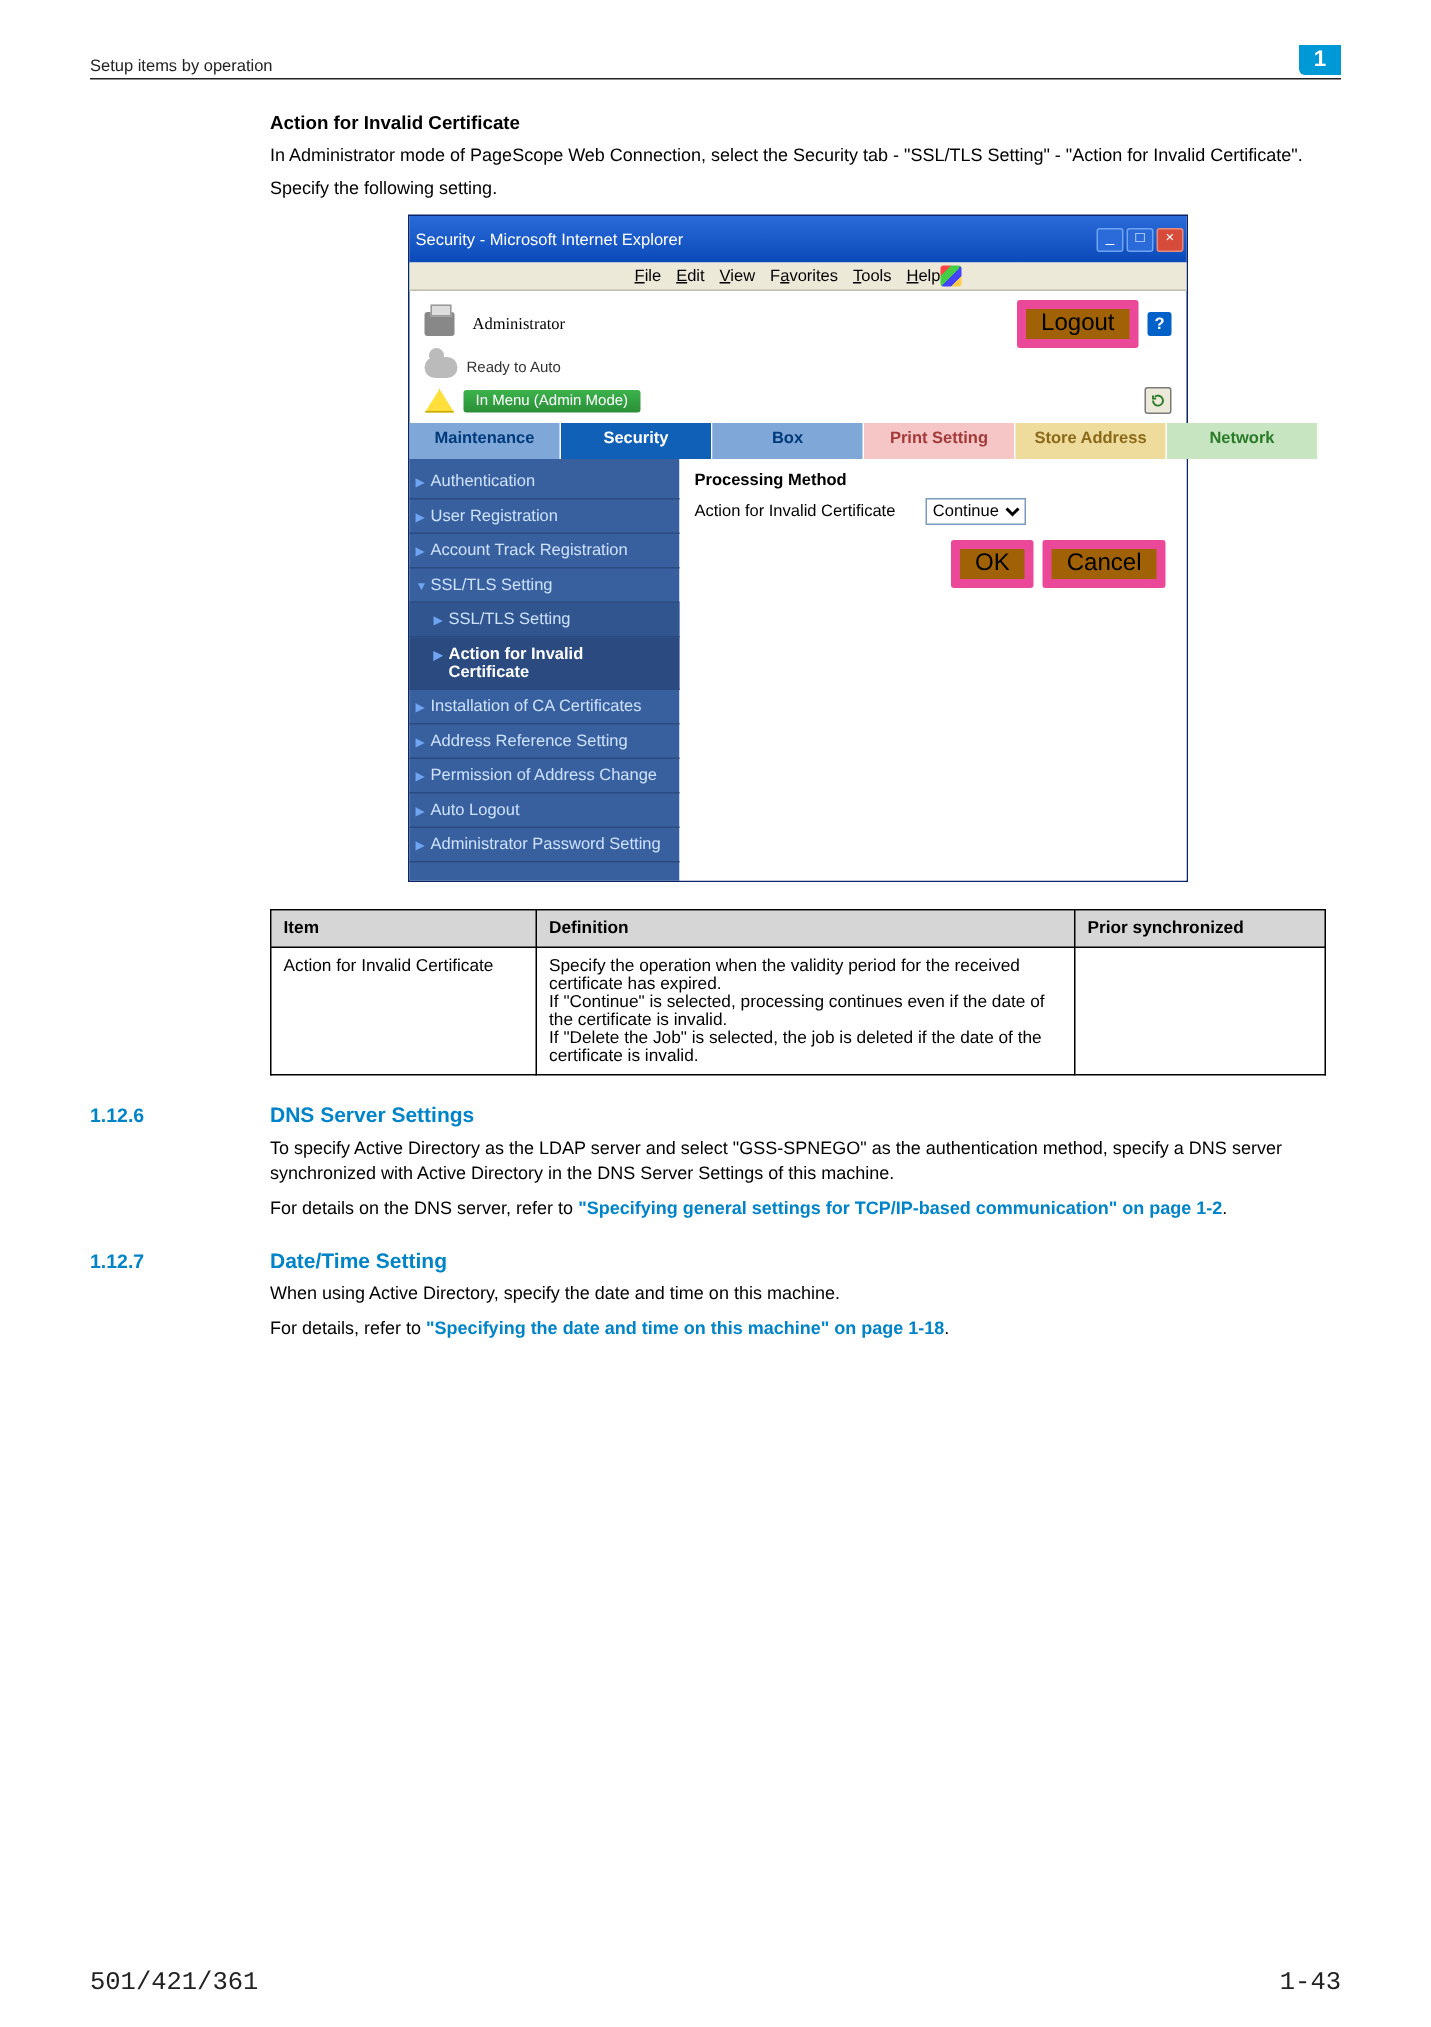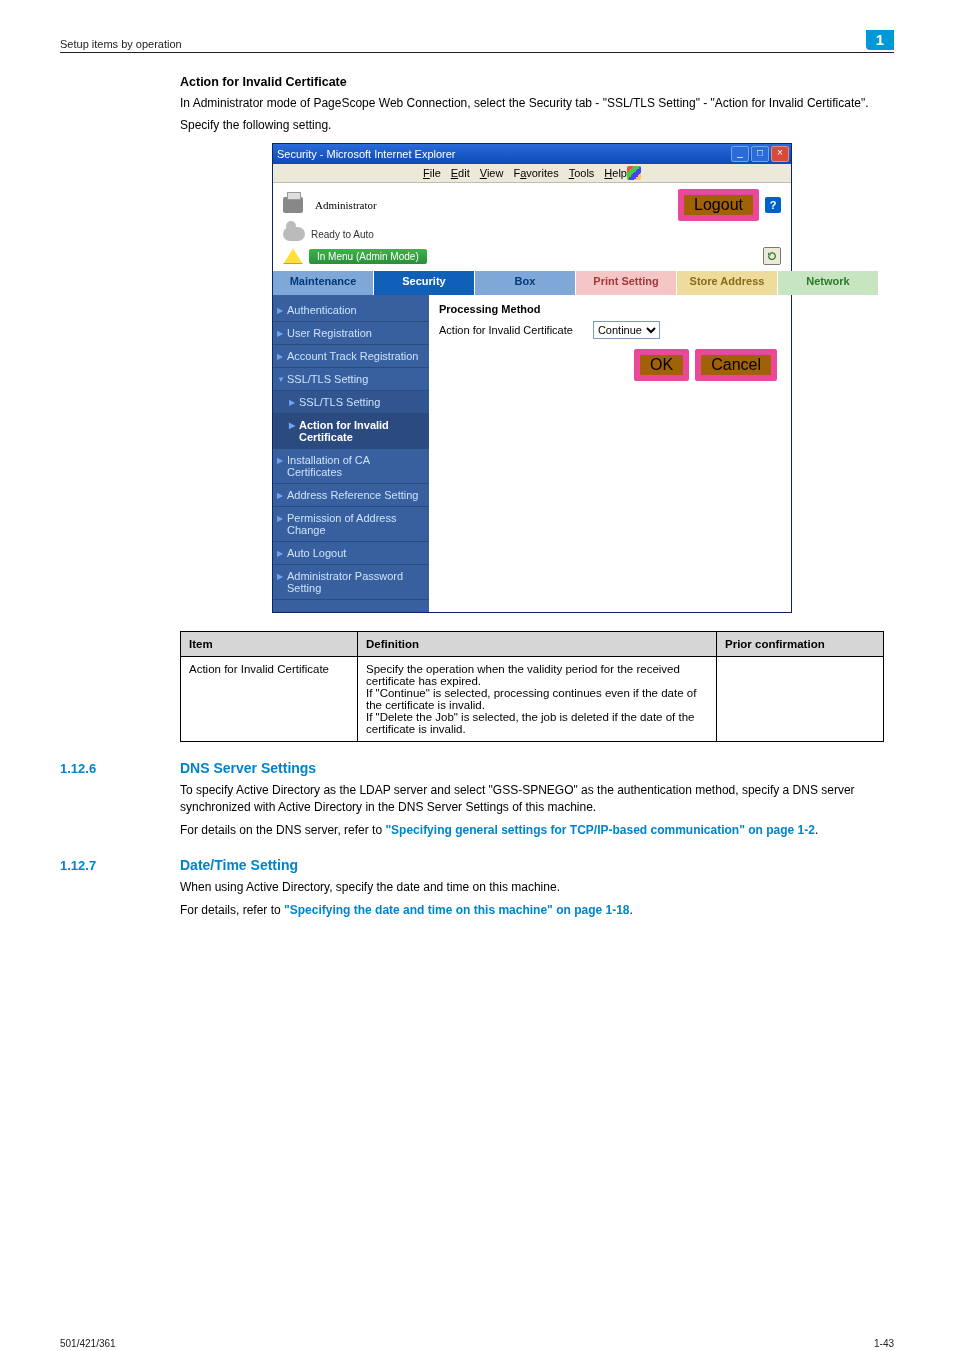--- a/index.html
+++ b/index.html
@@ -48,21 +48,21 @@
   .shot-wrap { width: 520px; margin: 10px auto 18px auto; }
   .win {
     border: 1px solid #0a246a;
     font-family: Tahoma, Arial, sans-serif;
     font-size: 11px;
     background: #fff;
   }
   .titlebar {
     background: linear-gradient(to bottom,#2a6bd9,#0a49b8);
     color: #fff; display:flex; align-items:center; justify-content:space-between;
-    height: 20px; padding: 0 2px 0 4px;
+    height: 31px; padding: 0 2px 0 4px;
   }
   .titlebar .title { font-size: 11px; }
   .winbtns { display:flex; gap:2px; }
   .winbtns span {
     width: 16px; height: 14px; background:#2a6bd9; border:1px solid #6fa4f0;
     color:#fff; text-align:center; line-height:12px; font-size:10px; border-radius:2px;
   }
   .winbtns .close { background:#d64b3a; border-color:#e98a7e; }
   .menubar {
     background:#ece9d8; display:flex; align-items:center; justify-content:center;
@@ -120,21 +120,21 @@
   }
   .tab-maint { background:#7fa7d8; color:#003a7a; font-weight:bold; }
   .tab-sec   { background:#1160b8; color:#fff; font-weight:bold; }
   .tab-box   { background:#7fa7d8; color:#003a7a; font-weight:bold; }
   .tab-print { background:#f6c6c6; color:#a23a3a; font-weight:bold; }
   .tab-store { background:#eedc9c; color:#8a6a1a; font-weight:bold; }
   .tab-net   { background:#c6e5c0; color:#2a7a2a; font-weight:bold; }
 
   .content-row { display:flex; }
   .sidenav {
-    width: 156px; background:#385f9e; color:#fff; padding: 4px 0 12px 0;
+    width: 180px; background:#385f9e; color:#fff; padding: 4px 0 12px 0;
     font-size:11px;
   }
   .sidenav .item {
     padding: 5px 8px 5px 14px; border-bottom: 1px solid #2a4a80;
     color:#cde2ff; position:relative;
   }
   .sidenav .item::before {
     content:"\25B6"; font-size:8px; color:#6fa4f0; position:absolute; left:4px; top:7px;
   }
   .sidenav .item.open::before { content:"\25BC"; }
@@ -162,22 +162,22 @@
   table.def th.c3, table.def td.c3 { width: 150px; }
 
   
   .secrow { display:flex; align-items:baseline; margin-top: 18px; }
   .secnum { width: 120px; color:#0084c9; font-weight:bold; font-size: 13px; }
   .sectitle { color:#0084c9; font-weight:bold; font-size: 14px; }
   .afterhead p { font-size:12px; margin: 6px 0; line-height:1.4; }
   a.link { color:#0084c9; font-weight:bold; text-decoration:none; }
 
   .footer-row {
-    display:flex; justify-content:space-between; font-size:10px;
-    margin-top: 420px; border-top: 0; color:#222;
+    display:flex; justify-content:space-between; font-size:17px;
+    margin-top: 420px; border-top: 0; color:#222;font-family:Liberation Mono, monospace;
   }
 </style>
 </head>
 <body>
 
 <div class="page">
 
   <div class="header-row">
     <div class="breadcrumb">Setup items by operation</div>
     <div class="header-box">1</div>
@@ -276,21 +276,21 @@
           </div>
         </div>
       </div>
     </div>
 
     <table class="def">
       <thead>
         <tr>
           <th class="c1">Item</th>
           <th>Definition</th>
-          <th class="c3">Prior confirmation</th>
+          <th class="c3">Prior synchronized</th>
         </tr>
       </thead>
       <tbody>
         <tr>
           <td class="c1">Action for Invalid Certificate</td>
           <td style="white-space:pre-line">Specify the operation when the validity period for the received certificate has expired.
 If "Continue" is selected, processing continues even if the date of the certificate is invalid.
 If "Delete the Job" is selected, the job is deleted if the date of the certificate is invalid.</td>
           <td class="c3"></td>
         </tr>

